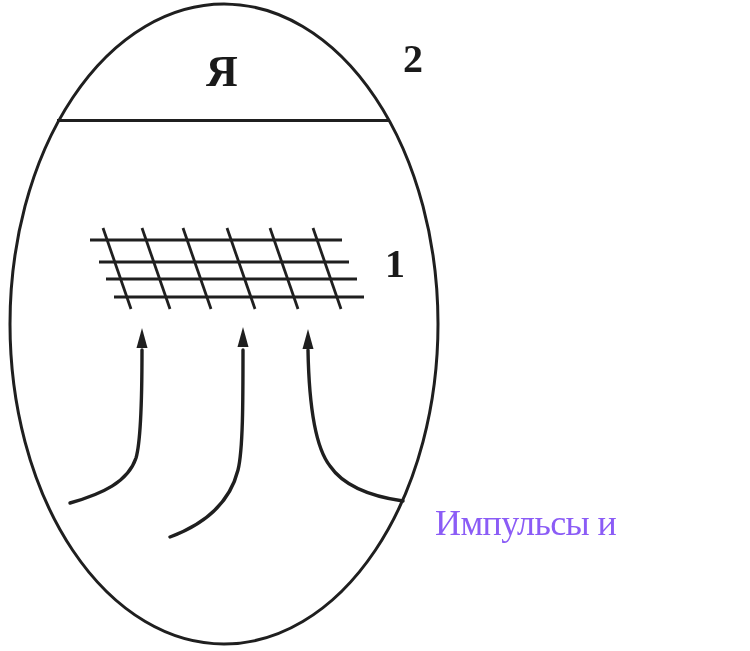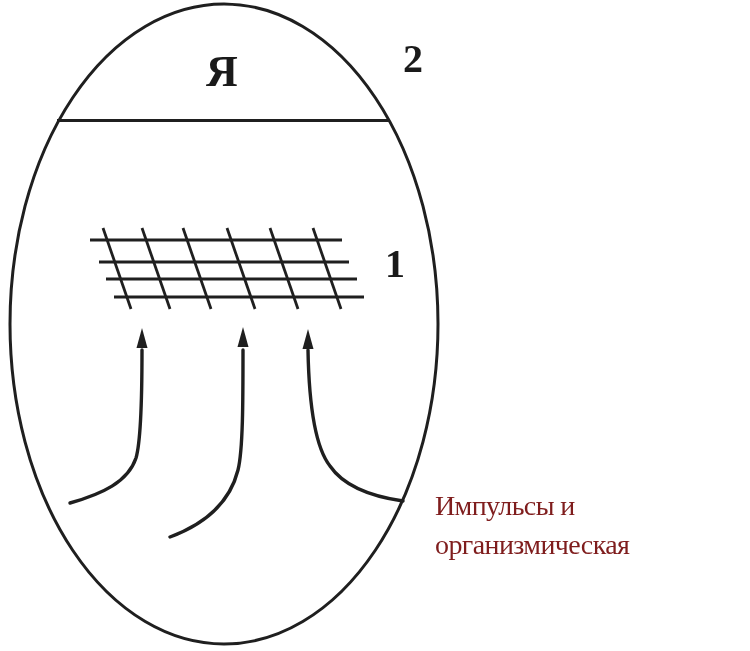--- a/index.html
+++ b/index.html
@@ -27,25 +27,25 @@
     color: #1a1a1a;
     white-space: nowrap;
     line-height: 1;
   }
   .lbl-self { left: 222px; top: 72px; font-size: 44px; }
   .lbl-2    { left: 413px; top: 59px; font-size: 40px; }
   .lbl-1    { left: 395px; top: 264px; font-size: 40px; }
   .caption {
     position: absolute;
     left: 435px;
-    top: 486px;
-    font-size: 28px;
+    top: 504px;
+    font-size: 36px;
     line-height: 39px;
     letter-spacing: -0.6px;
-    color: #7f1d1d;
+    color: #8b5cf6;
     white-space: nowrap;
   }
 </style>
 </head>
 <body>
 
 <div class="stage">
   <svg id="figure-svg" width="750" height="651" viewBox="0 0 750 651">
       <ellipse cx="224" cy="324" rx="214" ry="320" fill="none" stroke="#1f1f1f" stroke-width="3"></ellipse>
       <line x1="57" y1="120.5" x2="389" y2="120.5" stroke="#1f1f1f" stroke-width="2.8"></line>
@@ -68,15 +68,14 @@
     </svg>
 
   <div class="lbl lbl-self">Я</div>
 
   <div class="lbl lbl-2">2</div>
 
   <div class="lbl lbl-1">1</div>
 
   <div class="caption">
     <div>Импульсы и</div>
-    <div>организмическая</div>
   </div>
 </div>
 
 </body></html>

